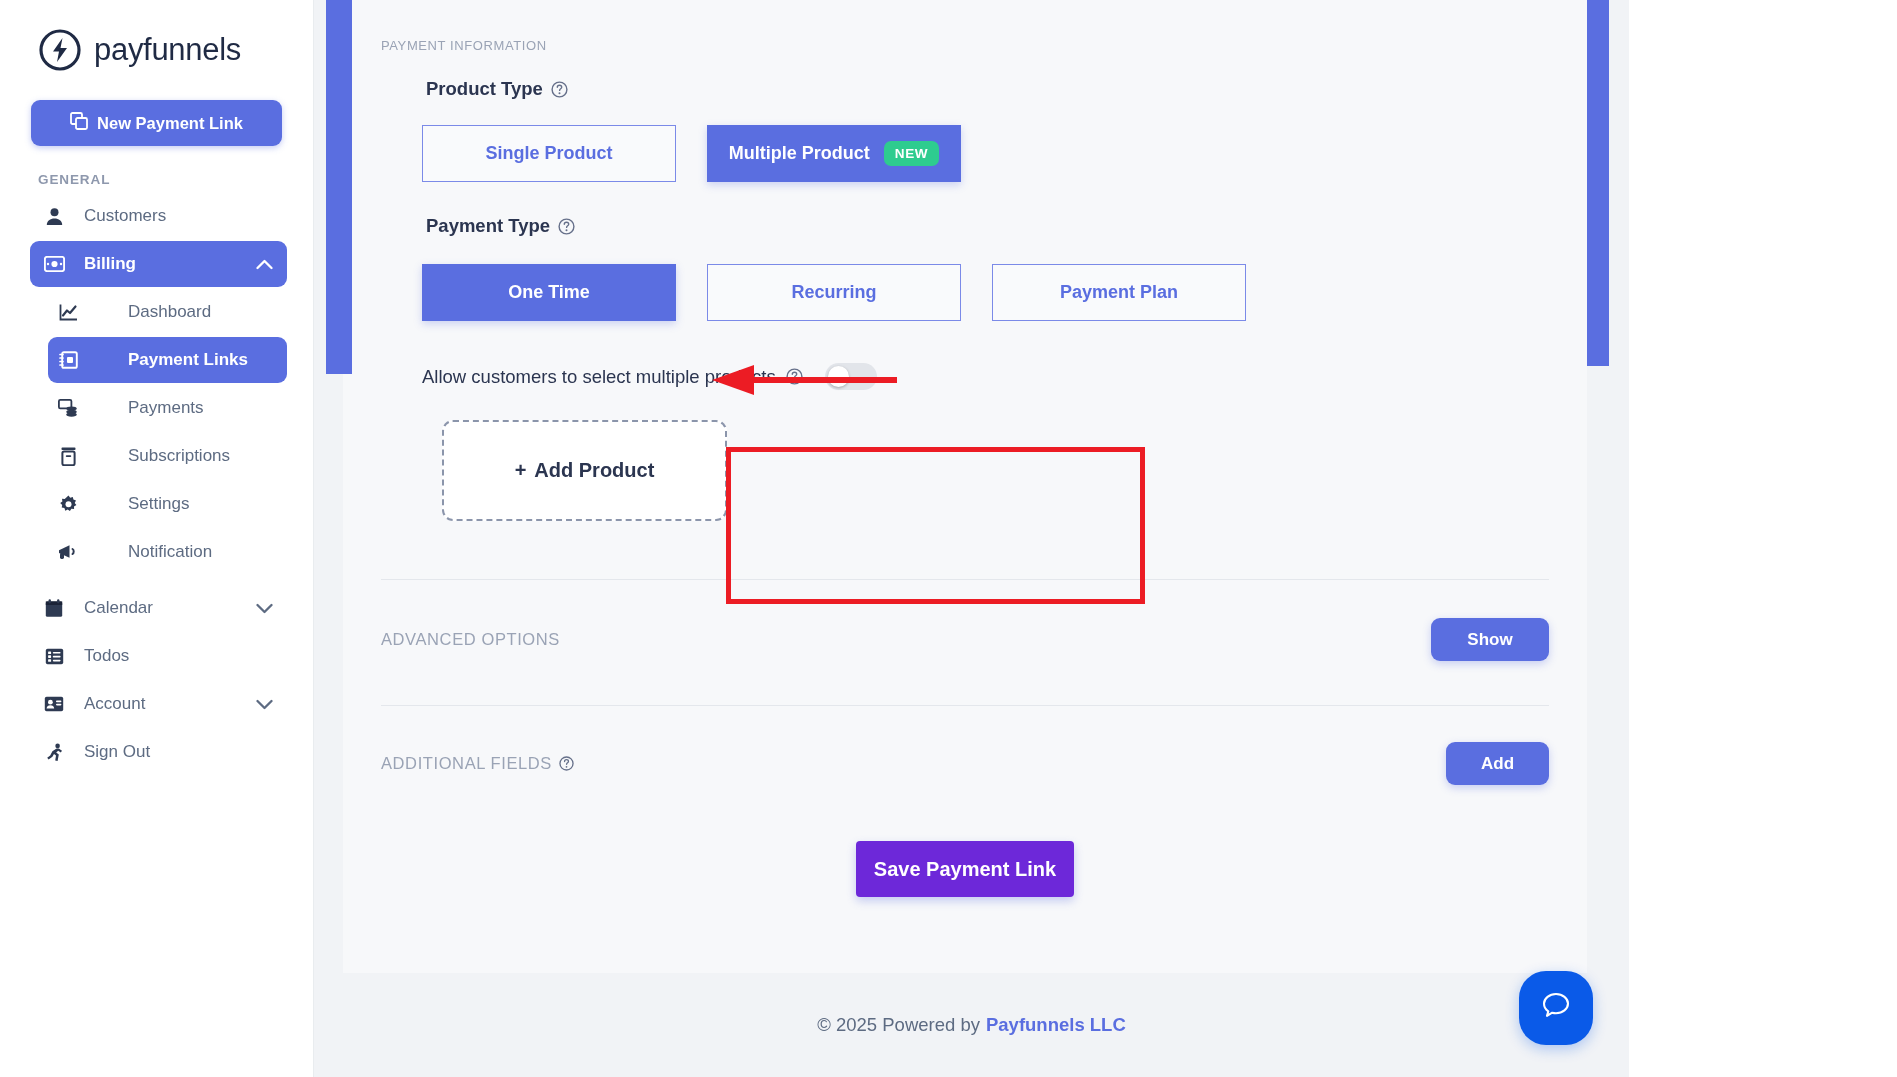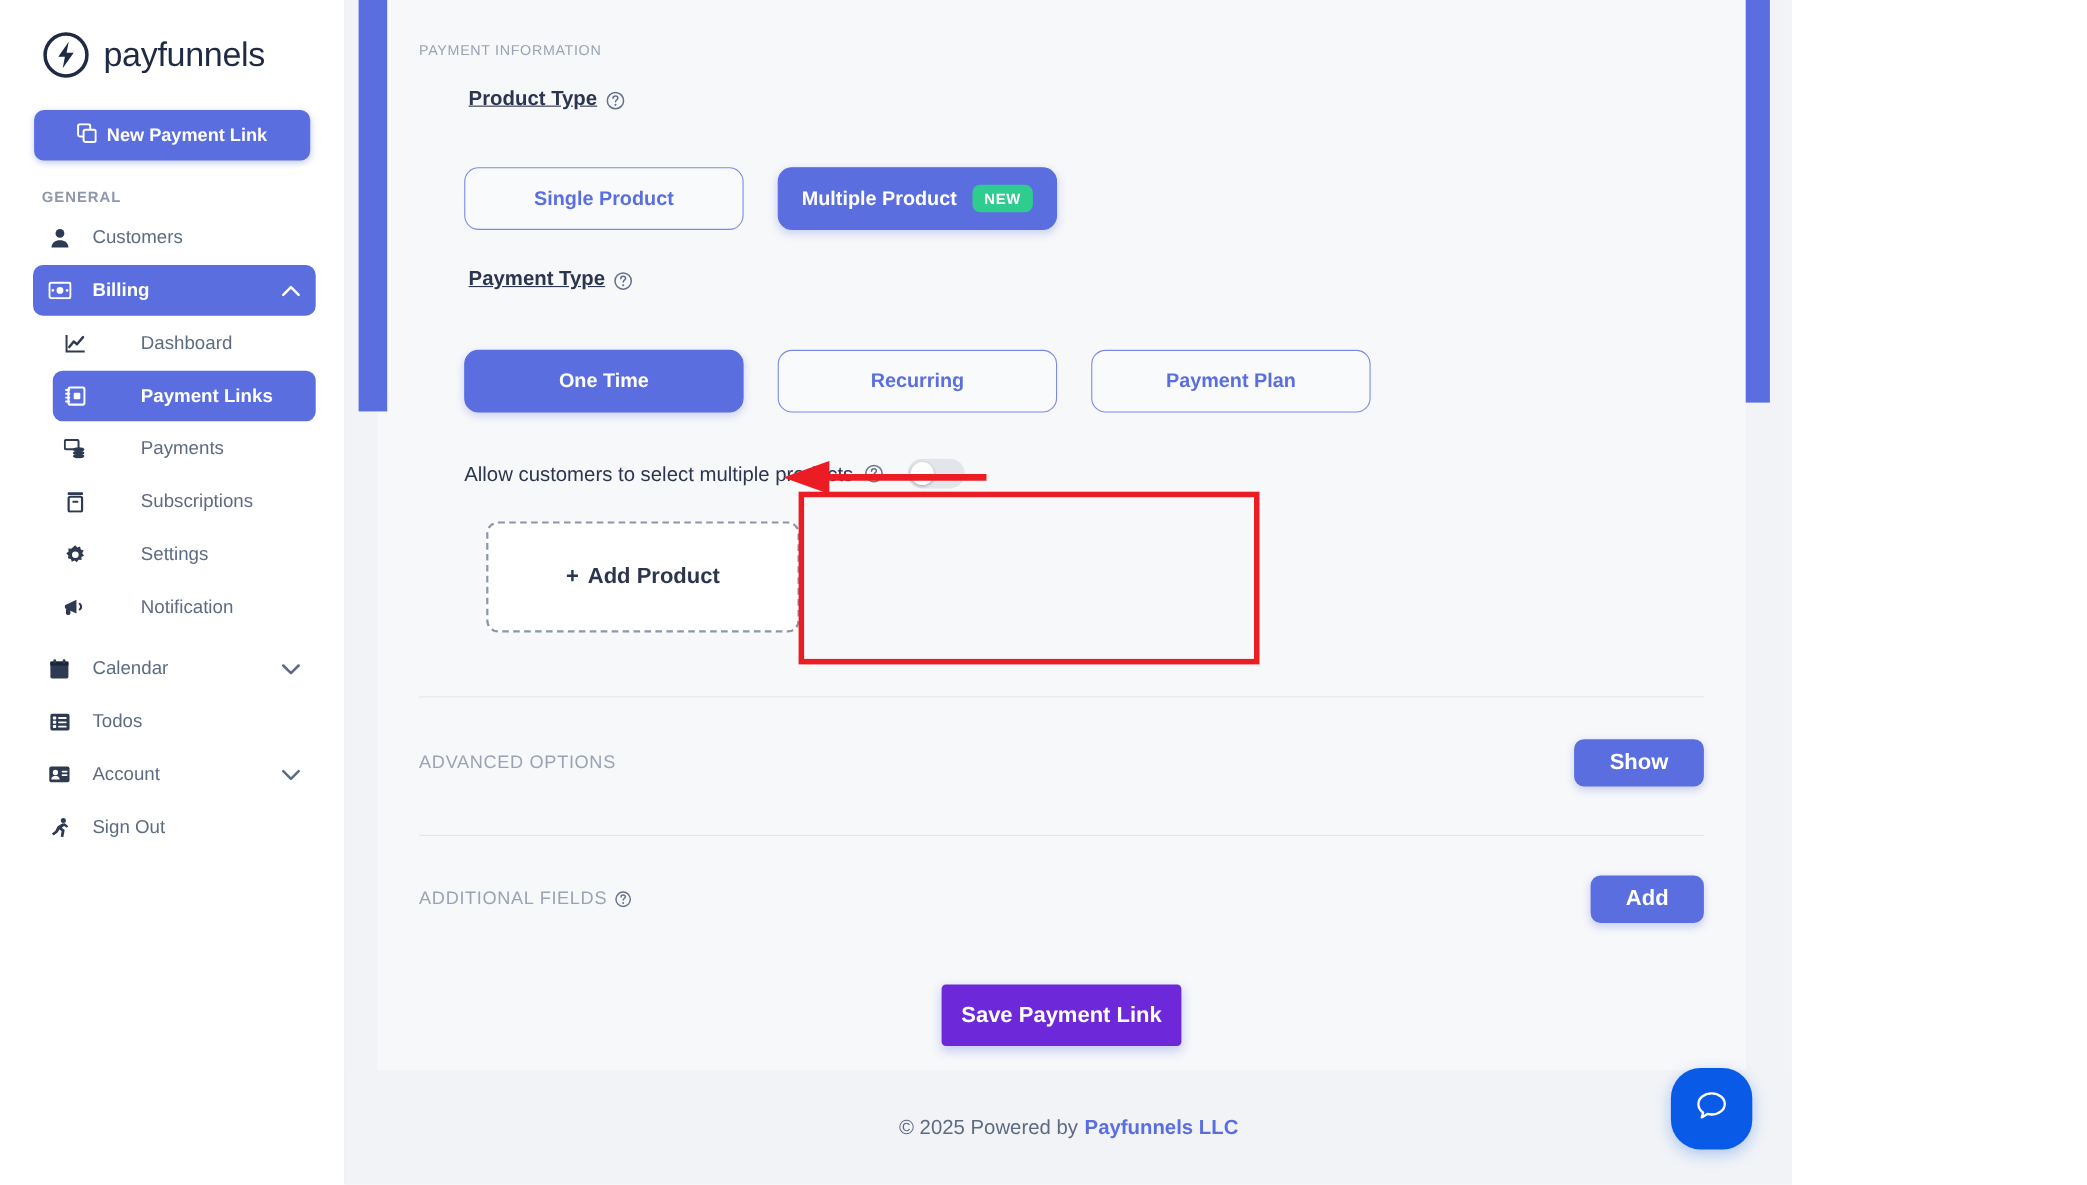--- a/index.html
+++ b/index.html
@@ -94,33 +94,32 @@
     background: #f7f8fa;
     padding: 0 32px;
   }
 
   .block-title {
     font-size: 13px; letter-spacing: .6px; color: #9aa3b5;
     padding-top: 38px;
   }
   .field-label {
     font-size: 18.5px; font-weight: 700; color: #2b3550;
-    display: flex; align-items: flex-end; gap: 8px;
-    margin-top: 25px; margin-left: 45px; text-decoration: underline;
+    display: flex; align-items: center; gap: 8px;
+    margin-top: 25px; margin-left: 45px;
   }
   .help-ico { display: inline-flex; color: #66708a; }
 
   .btn-row { display: flex; gap: 31px; margin-left: 41px; margin-top: 25px; }
   .choice {
-    height: 57px; border-radius: 13px;
+    height: 57px; border-radius: 0;
     display: flex; align-items: center; justify-content: center; gap: 14px;
     font-size: 18px; font-weight: 700;
     cursor: pointer;
     font-family: "Liberation Sans", sans-serif;
-    margin-top: 27px;
   }
   .choice.outline {
     background: #f9fafc; border: 1.3px solid #7b8ae8; color: #5a6ee0;
   }
   .choice.filled {
     background: #5a6ee0; border: 1.3px solid #5a6ee0; color: #fff;
     box-shadow: 0 3px 8px rgba(90,110,224,.28);
   }
   .w-prod { width: 254px; }
   .w-ptype { width: 254px; }
@@ -172,21 +171,21 @@
   .sec-row {
     display: flex; align-items: center; justify-content: space-between;
     margin-top: 38px;
   }
   .sec-title {
     font-size: 16.5px; letter-spacing: .6px; color: #9aa3b5;
     display: flex; align-items: center; gap: 7px;
   }
   .pill-btn {
     background: #5a6ee0; color: #fff; border: none;
-    border-radius: 9px; font-size: 20px; font-weight: 700;
+    border-radius: 9px; font-size: 17px; font-weight: 700;
     cursor: pointer; box-shadow: 0 3px 8px rgba(90,110,224,.3);
     font-family: "Liberation Sans", sans-serif;
   }
   .pill-show { width: 118px; height: 43px; }
   .pill-add  { width: 103px; height: 43px; }
 
   .save-wrap { display: flex; justify-content: center; margin-top: 56px; }
   .save-btn {
     background: #6d28d9; color: #fff; border: none;
     width: 218px; height: 56px; border-radius: 4px;

